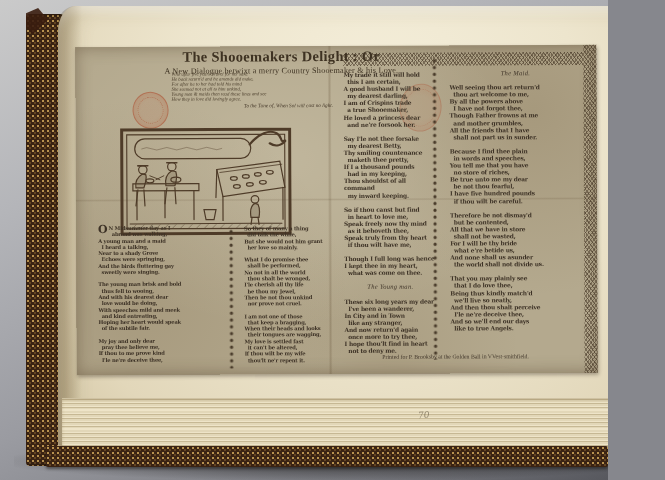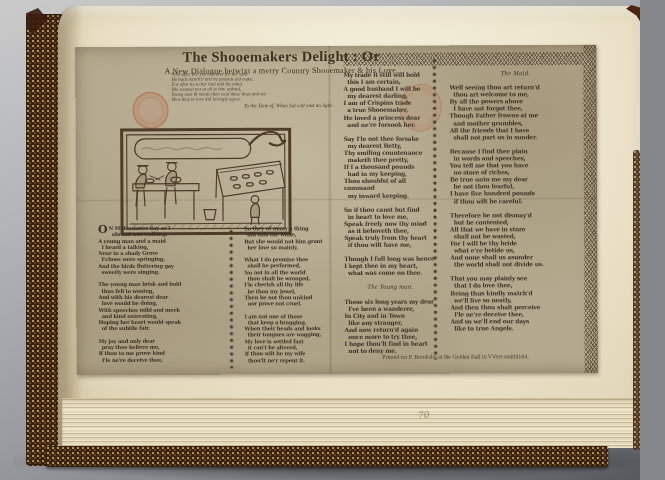--- a/index.html
+++ b/index.html
@@ -1,18 +1,18 @@
 <!DOCTYPE html>
 <html><head>
 <meta charset="utf-8">
 <style>
   html,body{margin:0;padding:0;background:#86878d;}
   .stage{position:relative;width:608px;height:480px;overflow:hidden;
     background:linear-gradient(155deg,#cacaca 0%,#b4b5b9 28%,#9a9ba1 58%,#77787e 85%,#57585e 100%);
-    font-family:"Liberation Serif",serif;padding-left:32px;}
+    font-family:"Liberation Serif",serif;}
   .floor-shadow{position:absolute;left:14px;top:446px;width:632px;height:34px;
     background:radial-gradient(ellipse at 50% 45%,rgba(15,13,11,.6),rgba(15,13,11,0) 75%);}
   .leather{background-color:#3a2313;
     background-image:radial-gradient(circle at 2px 2px,rgba(208,167,92,.85) .7px,transparent 1.2px),
       radial-gradient(circle at 4px 4px,rgba(152,112,56,.6) .6px,transparent 1px);
     background-size:5px 5px,5px 5px;}
   .leather-left{position:absolute;left:26px;top:14px;width:38px;height:452px;border-radius:4px;
     box-shadow:inset -3px 0 5px rgba(0,0,0,.5);}
   .album-page{position:absolute;left:58px;top:6px;width:582px;height:442px;
     background:radial-gradient(ellipse at 55% 25%,#f5efdb 0%,#ede5cd 45%,#e2d7ba 80%,#d3c6a4 100%);

